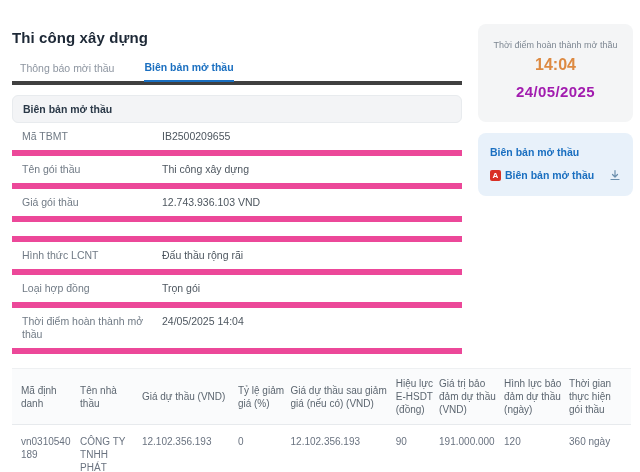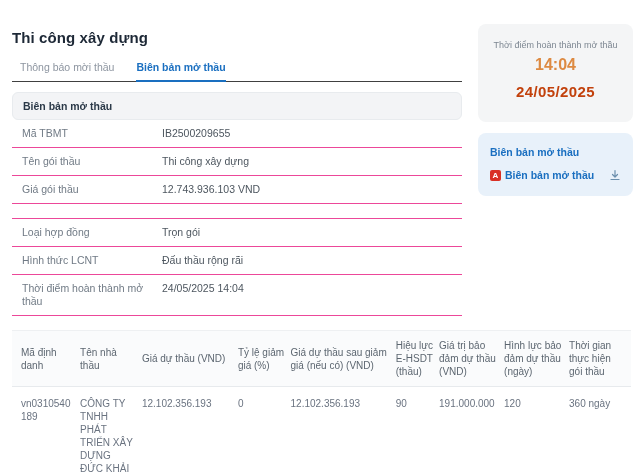--- a/index.html
+++ b/index.html
@@ -12,54 +12,54 @@
   }
   .page { display: flex; padding: 16px 7px 0 12px; gap: 16px; }
   .left-col { width: 450px; flex: 0 0 450px; }
   .right-col { flex: 1; padding-top: 8px; }
 
   
   .page-title {
     font-size: 15px; font-weight: 700; color: #1d2836;
     margin: 13px 0 11px 0; letter-spacing: .1px;
   }
-  .tabs { display: flex; gap: 22px; border-bottom: 1px solid #404040; padding: 0 8px; }
+  .tabs { display: flex; gap: 30px; border-bottom: 4px solid #404040; padding: 0 8px; align-items: center; }
   .tab {
     font-size: 10.5px; color: #8d95a0; padding: 4px 0 7px 0;
     cursor: pointer; white-space: nowrap;
   }
   .tab.active {
     color: #1a6fc0; font-weight: 700;
     border-bottom: 2px solid #1a6fc0; margin-bottom: -1px;
   }
 
   
   .section-bar {
     background: #f3f4f6; border: 1px solid #e8ebee; border-radius: 6px;
     padding: 7px 10px; font-size: 10.5px; font-weight: 700; color: #2b3948;
   }
   .mt10 { margin-top: 10px; }
 
   
   .kv-row {
     display: flex; align-items: flex-start;
-    padding: 7px 10px; border-bottom: 1px solid #ec4899;
+    padding: 7px 10px; border-bottom: 6px solid #ec4899;
     font-size: 10.5px; line-height: 13px;
   }
   .kv-label { width: 140px; flex: 0 0 140px; color: #707a85; }
   .kv-value { color: #4d565f; }
 
   
   .card-time {
     background: #f4f5f6; border-radius: 8px;
     padding: 16px 8px 22px 8px; text-align: center;
   }
   .card-time-label { font-size: 9px; color: #7d8792; }
   .card-time-time { font-size: 16px; font-weight: 700; color: #dd8a42; margin-top: 6px; }
-  .card-time-date { font-size: 15px; font-weight: 700; color: #c2410c; margin-top: 9px; letter-spacing: .4px; }
+  .card-time-date { font-size: 15px; font-weight: 700; color: #a21caf; margin-top: 9px; letter-spacing: .4px; }
 
   .card-doc { background: #e8f1fa; border-radius: 8px; padding: 13px 12px 15px 12px; margin-top: 11px; }
   .card-doc-title { font-size: 10.5px; font-weight: 700; color: #1a6fc0; }
   .card-doc-file { display: flex; align-items: center; gap: 4px; margin-top: 11px; cursor: pointer; }
   .pdf-icon {
     width: 11px; height: 11px; background: #d93025; border-radius: 2px;
     color: #fff; font-size: 8px; font-weight: 700; line-height: 11px;
     text-align: center; flex: 0 0 11px;
   }
   .file-label { font-size: 10.5px; font-weight: 700; color: #1a6fc0; flex: 1; }
@@ -107,26 +107,26 @@
         <div class="kv-label">Tên gói thầu</div>
         <div class="kv-value">Thi công xây dựng</div>
       </div>
       <div class="kv-row">
         <div class="kv-label">Giá gói thầu</div>
         <div class="kv-value">12.743.936.103 VND</div>
       </div>
       <div class="kv-row">
       </div>
       <div class="kv-row">
+        <div class="kv-label">Hình thức LCNT</div>
+        <div class="kv-value">Đấu thầu rộng rãi</div>
+      </div>
+      <div class="kv-row">
         <div class="kv-label">Loại hợp đồng</div>
         <div class="kv-value">Trọn gói</div>
-      </div>
-      <div class="kv-row">
-        <div class="kv-label">Hình thức LCNT</div>
-        <div class="kv-value">Đấu thầu rộng rãi</div>
       </div>
       <div class="kv-row">
         <div class="kv-label">Thời điểm hoàn thành mở thầu</div>
         <div class="kv-value">24/05/2025 14:04</div>
       </div>
     </div>
   </div>
 
   <div class="right-col">
 
@@ -155,21 +155,21 @@
 <div class="contractors" style="padding: 0 9px 0 12px;">
 
   <table>
     <thead>
       <tr>
         <th class="c1">Mã định danh</th>
         <th class="c2">Tên nhà thầu</th>
         <th class="c3">Giá dự thầu (VND)</th>
         <th class="c4">Tỷ lệ giảm giá (%)</th>
         <th class="c5">Giá dự thầu sau giảm giá (nếu có) (VND)</th>
-        <th class="c6">Hiệu lực E-HSDT (thầu)</th>
+        <th class="c6">Hiệu lực E-HSDT (đồng)</th>
         <th class="c7">Giá trị bảo đảm dự thầu (VND)</th>
         <th class="c8">Hình lực bảo đảm dự thầu (ngày)</th>
         <th class="c9">Thời gian thực hiện gói thầu</th>
       </tr>
     </thead>
     <tbody>
       <tr>
         <td>vn0310540189</td>
         <td>CÔNG TY TNHH PHÁT TRIỂN XÂY DỰNG ĐỨC KHẢI</td>
         <td>12.102.356.193</td>

